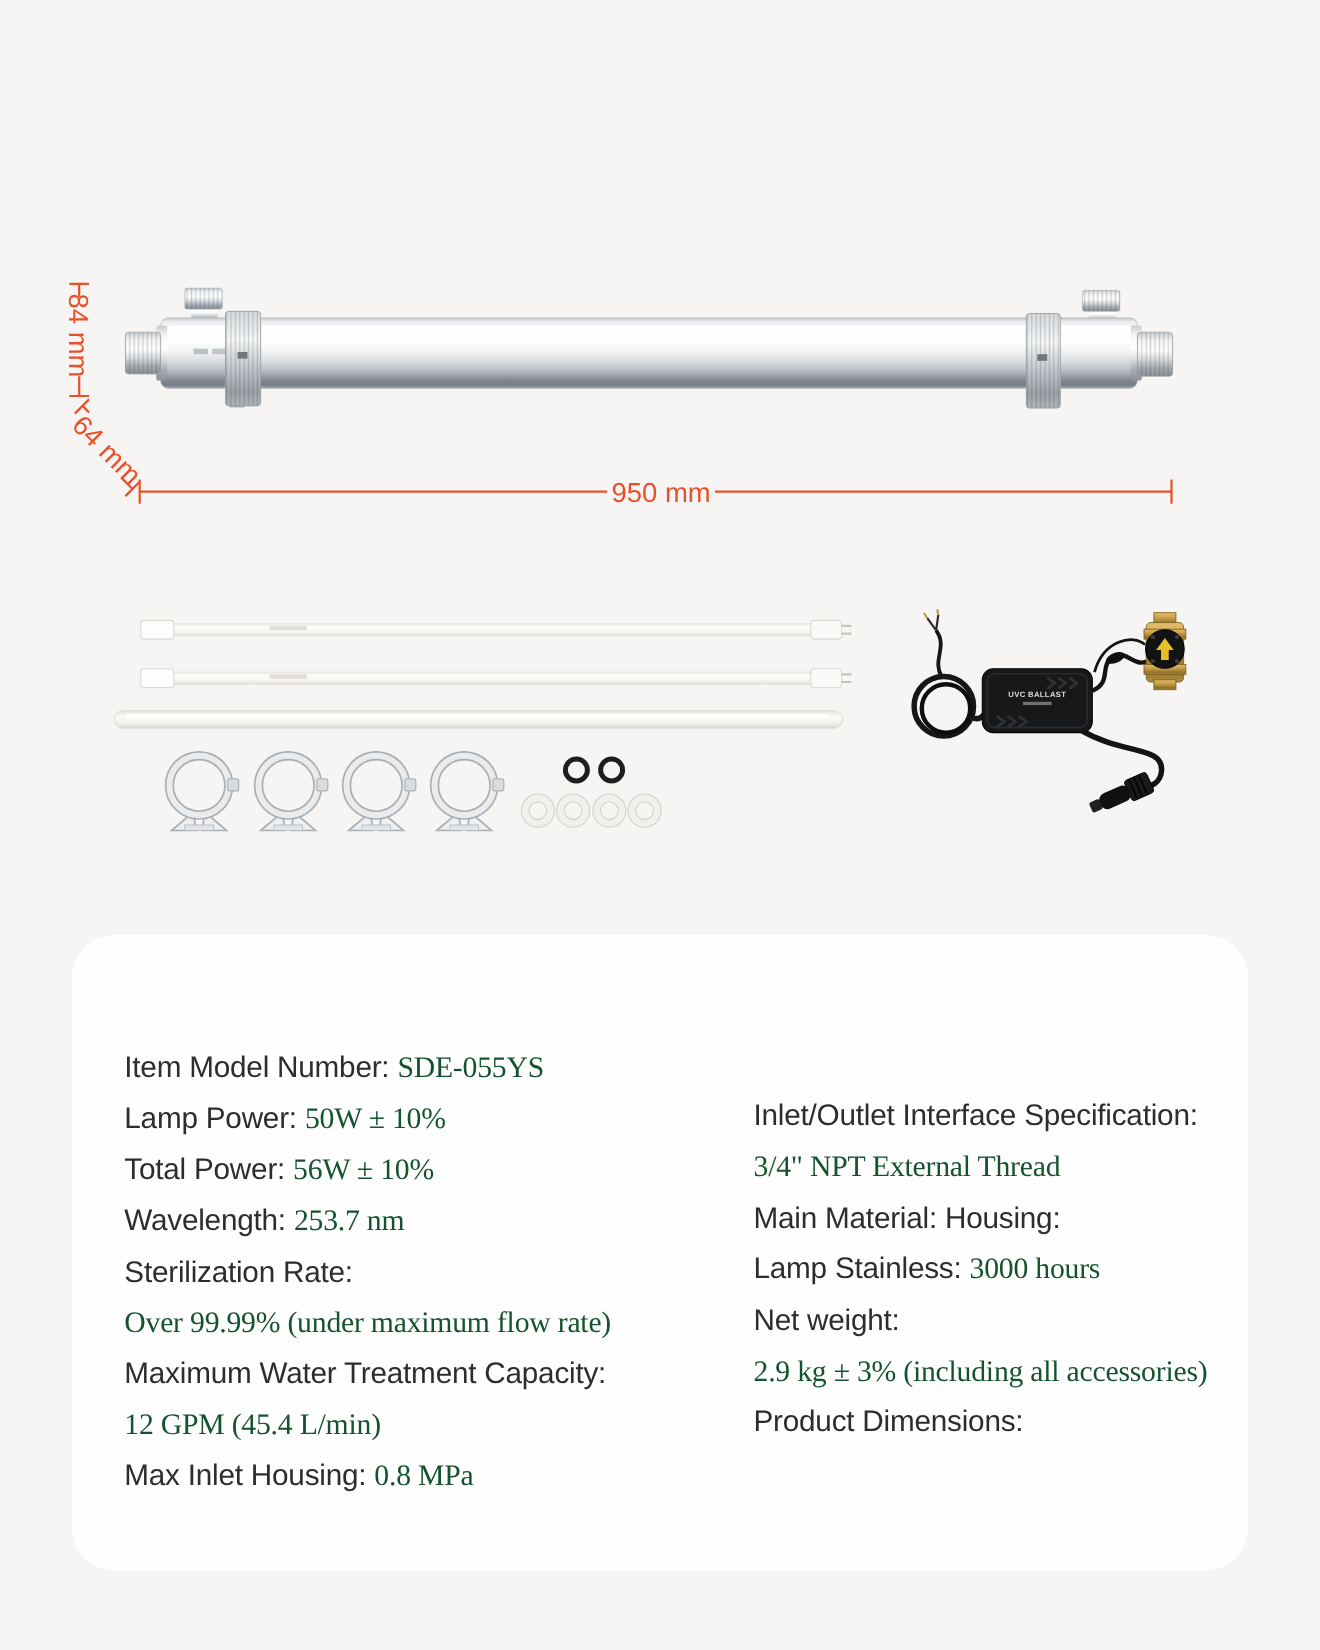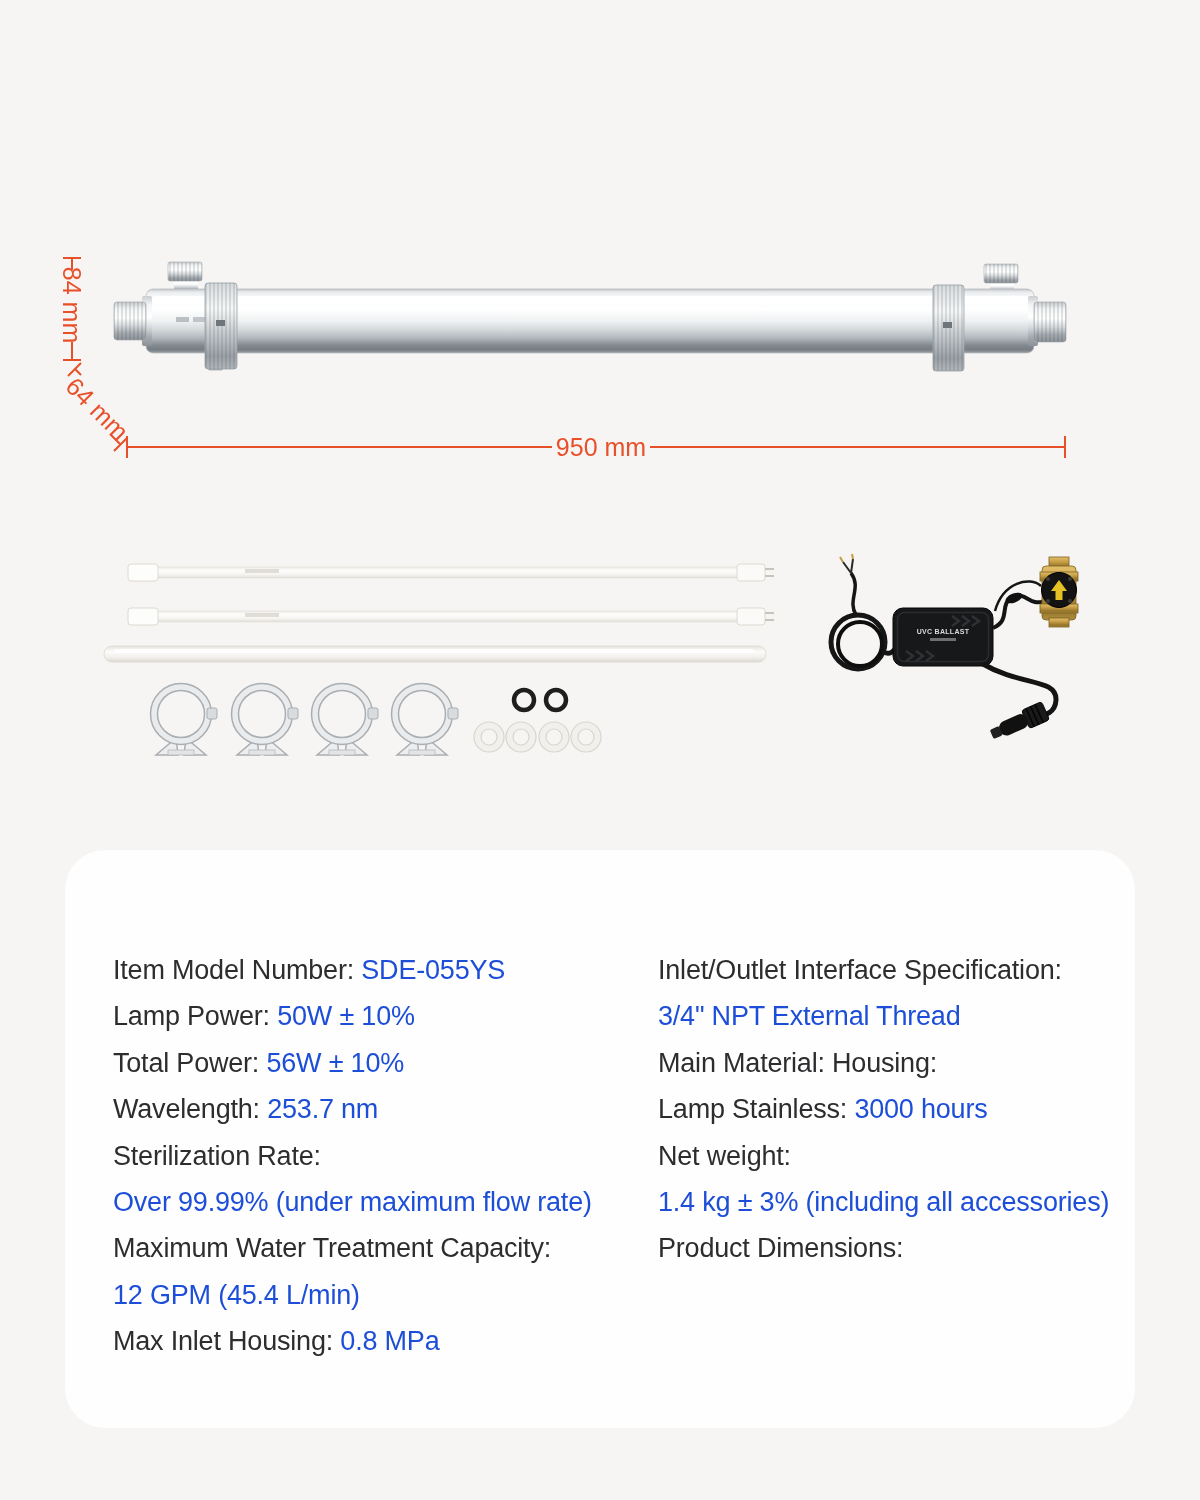--- a/index.html
+++ b/index.html
@@ -16,26 +16,26 @@
 
   .dim-text{fill:#E8502A;font-size:25px;letter-spacing:0px;}
   .dim-stroke{stroke:#E8502A;stroke-width:2;fill:none;stroke-linecap:butt;}
 
   .spec-card{
     position:absolute;left:65px;top:850px;width:1070px;height:578px;
     background:#FEFEFE;border-radius:40px;
   }
   .spec-col{position:absolute;top:97px;display:flex;flex-direction:column;}
   .spec-col.left{left:48px;width:560px;}
-  .spec-col.right{left:593px;width:430px;}
+  .spec-col.right{left:620px;width:430px;margin-top:44px;}
   .spec-line{
     font-size:27px;line-height:46.4px;color:#2D2D2F;
     letter-spacing:-0.2px;white-space:nowrap;
   }
-  .spec-line .val{color:#1d4ed8;}
+  .spec-line .val{color:#14532d;font-family:Liberation Serif, serif;}
   .ballast-label{fill:#DCDCDC;font-size:7px;font-weight:bold;letter-spacing:.3px;}
 </style>
 </head>
 <body>
 
 <div class="stage">
 
   <svg class="illustration" width="1200" height="830" viewBox="0 0 1200 830">
     <defs>
       <linearGradient id="bodyGrad" x1="0" y1="289" x2="0" y2="353" gradientUnits="userSpaceOnUse">
@@ -298,18 +298,18 @@
       <div class="spec-line"><span class="lbl">Maximum Water Treatment Capacity:</span><span class="val"></span></div>
       <div class="spec-line"><span class="lbl"></span><span class="val">12 GPM (45.4 L/min)</span></div>
       <div class="spec-line"><span class="lbl">Max Inlet Housing: </span><span class="val">0.8 MPa</span></div>
     </div>
     <div class="spec-col right">
       <div class="spec-line"><span class="lbl">Inlet/Outlet Interface Specification:</span><span class="val"></span></div>
       <div class="spec-line"><span class="lbl"></span><span class="val">3/4" NPT External Thread</span></div>
       <div class="spec-line"><span class="lbl">Main Material: Housing:</span><span class="val"></span></div>
       <div class="spec-line"><span class="lbl">Lamp Stainless: </span><span class="val">3000 hours</span></div>
       <div class="spec-line"><span class="lbl">Net weight:</span><span class="val"></span></div>
-      <div class="spec-line"><span class="lbl"></span><span class="val">1.4 kg ± 3% (including all accessories)</span></div>
+      <div class="spec-line"><span class="lbl"></span><span class="val">2.9 kg ± 3% (including all accessories)</span></div>
       <div class="spec-line"><span class="lbl">Product Dimensions:</span><span class="val"></span></div>
     </div>
   </div>
 
 </div>
 
 </body></html>

